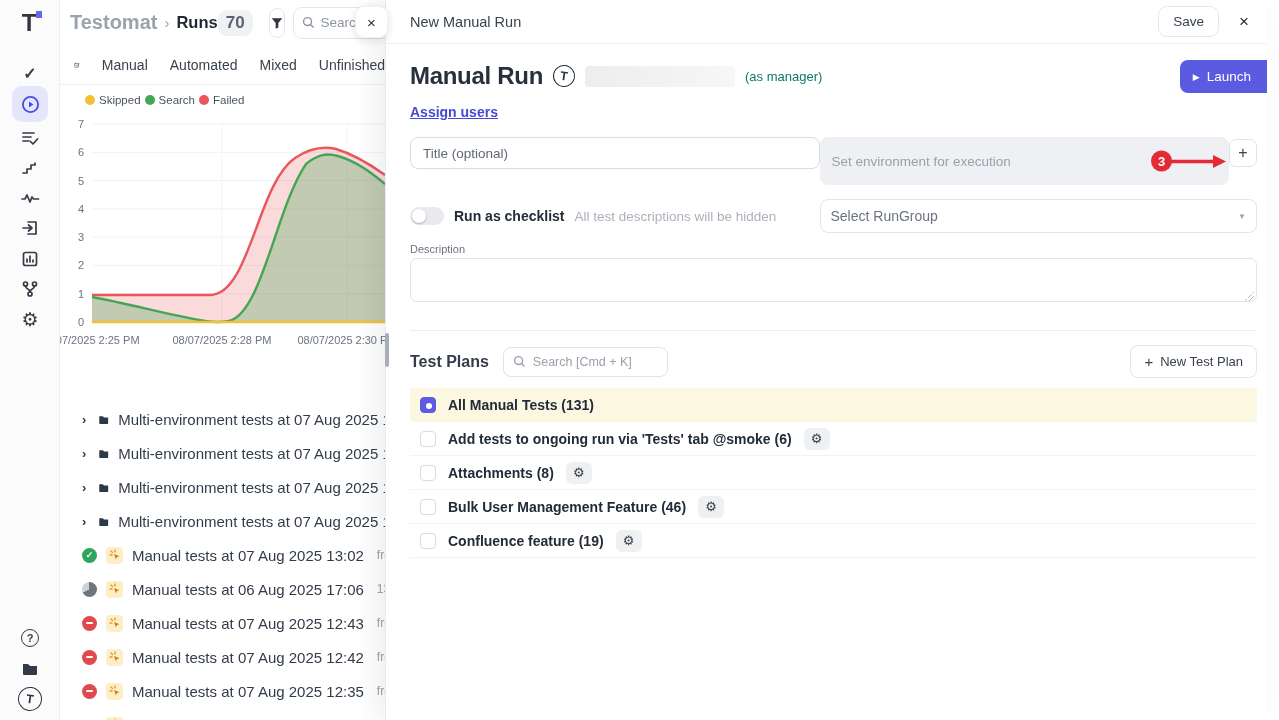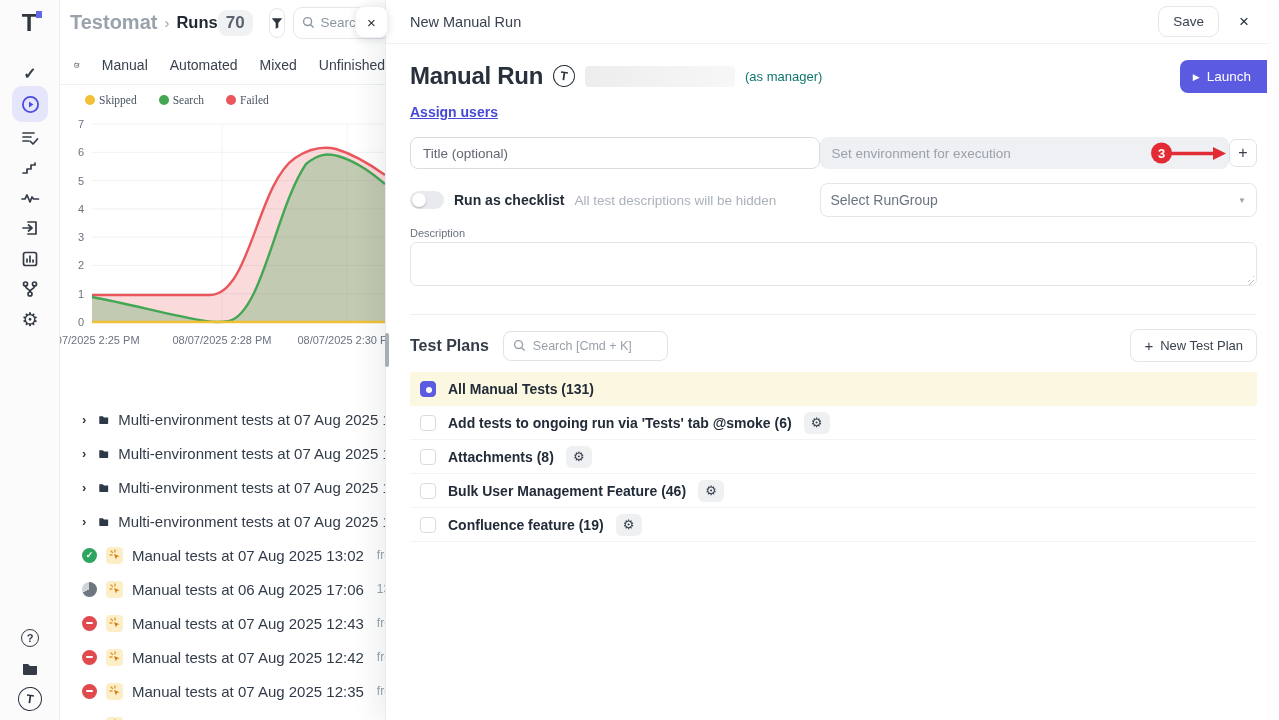--- a/index.html
+++ b/index.html
@@ -31,21 +31,21 @@
                 background:#fff; display:flex; align-items:center; justify-content:center; cursor:pointer; }
   .search-box { margin-left:8px; width:110px; height:32px; border:1px solid #e4e7eb; border-radius:9px;
                 background:#fff; display:flex; align-items:center; padding:0 8px; gap:6px; }
   .search-box input { border:none; outline:none; width:60px; font-size:13.5px; font-family:inherit; color:#374151; }
   .search-box input::placeholder { color:#8d95a0; }
 
   .tabbar { display:flex; align-items:center; height:40px; padding-left:14px; gap:22px;
             border-bottom:1px solid #eef0f2; }
   .tab { font-size:14px; color:#39424e; cursor:pointer; }
 
-  .legend { position:absolute; left:25px; top:94px; display:flex; gap:22px; align-items:center;font-family:Liberation Serif, serif; }
+  .legend { position:absolute; left:25px; top:94px; display:flex; gap:4px; align-items:center; }
   .legend-item { display:flex; align-items:center; gap:4px; font-size:11.5px; color:#4a5560; }
   .legend-dot { width:10px; height:10px; border-radius:50%; }
 
   #chart-svg { position:absolute; left:0; top:112px; }
   .tick-label { font-size:11px; fill:#6b7380; font-family:"Liberation Sans",sans-serif; }
 
   .run-list { position:absolute; left:0; top:402px; width:360px; }
   .run-row { height:34px; display:flex; align-items:center; padding-left:22px; gap:9px; white-space:nowrap; cursor:pointer; }
   .chev { color:#2f3844; font-size:13px; font-weight:700; width:10px; }
   .run-label { font-size:15px; color:#323c49; font-weight:500; }
@@ -90,21 +90,21 @@
                 display:flex; align-items:center; gap:7px; cursor:pointer; }
   .launch-btn .play { font-size:9px; }
   .assign-link { display:inline-block; margin-top:14px; font-size:14px; font-weight:700; color:#4648d8;
                  text-decoration:underline; cursor:pointer; }
 
   .form-grid { display:grid; grid-template-columns:1fr 1fr 28px; margin-top:16px; }
   .title-input { height:32px; border:1px solid #d9dde2; border-radius:8px; padding:0 12px; font-size:13.5px;
                  font-family:inherit; color:#374151; outline:none; }
   .title-input::placeholder { color:#5f6772; }
   .env-wrap { position:relative; }
-  .env-input { width:100%; height:32px; background:#eef0f3; border:none; border-radius:8px; padding:0 12px;
+  .env-input { width:100%; height:48px; background:#eef0f3; border:none; border-radius:8px; padding:0 12px;
                font-size:13.5px; font-family:inherit; color:#374151; outline:none; }
   .env-input::placeholder { color:#9aa1ab; }
   .step-pointer { position:absolute; right:2px; top:50%; transform:translateY(-50%); display:flex;
                   align-items:center; pointer-events:none; }
   .step-badge { width:21px; height:21px; border-radius:50%; background:#e32b35; color:#fff; font-size:13px;
                 font-weight:700; display:flex; align-items:center; justify-content:center; z-index:2; }
   .plus-btn { width:28px; height:28px; margin-top:2px; border:1px solid #dfe3e8; background:#fff;
               border-radius:7px; font-size:16px; color:#39424e; cursor:pointer; font-family:inherit; line-height:1; }
 
   .row2 { margin-top:14px; display:grid; grid-template-columns:1fr 1fr 28px; column-gap:9px; align-items:center; }

